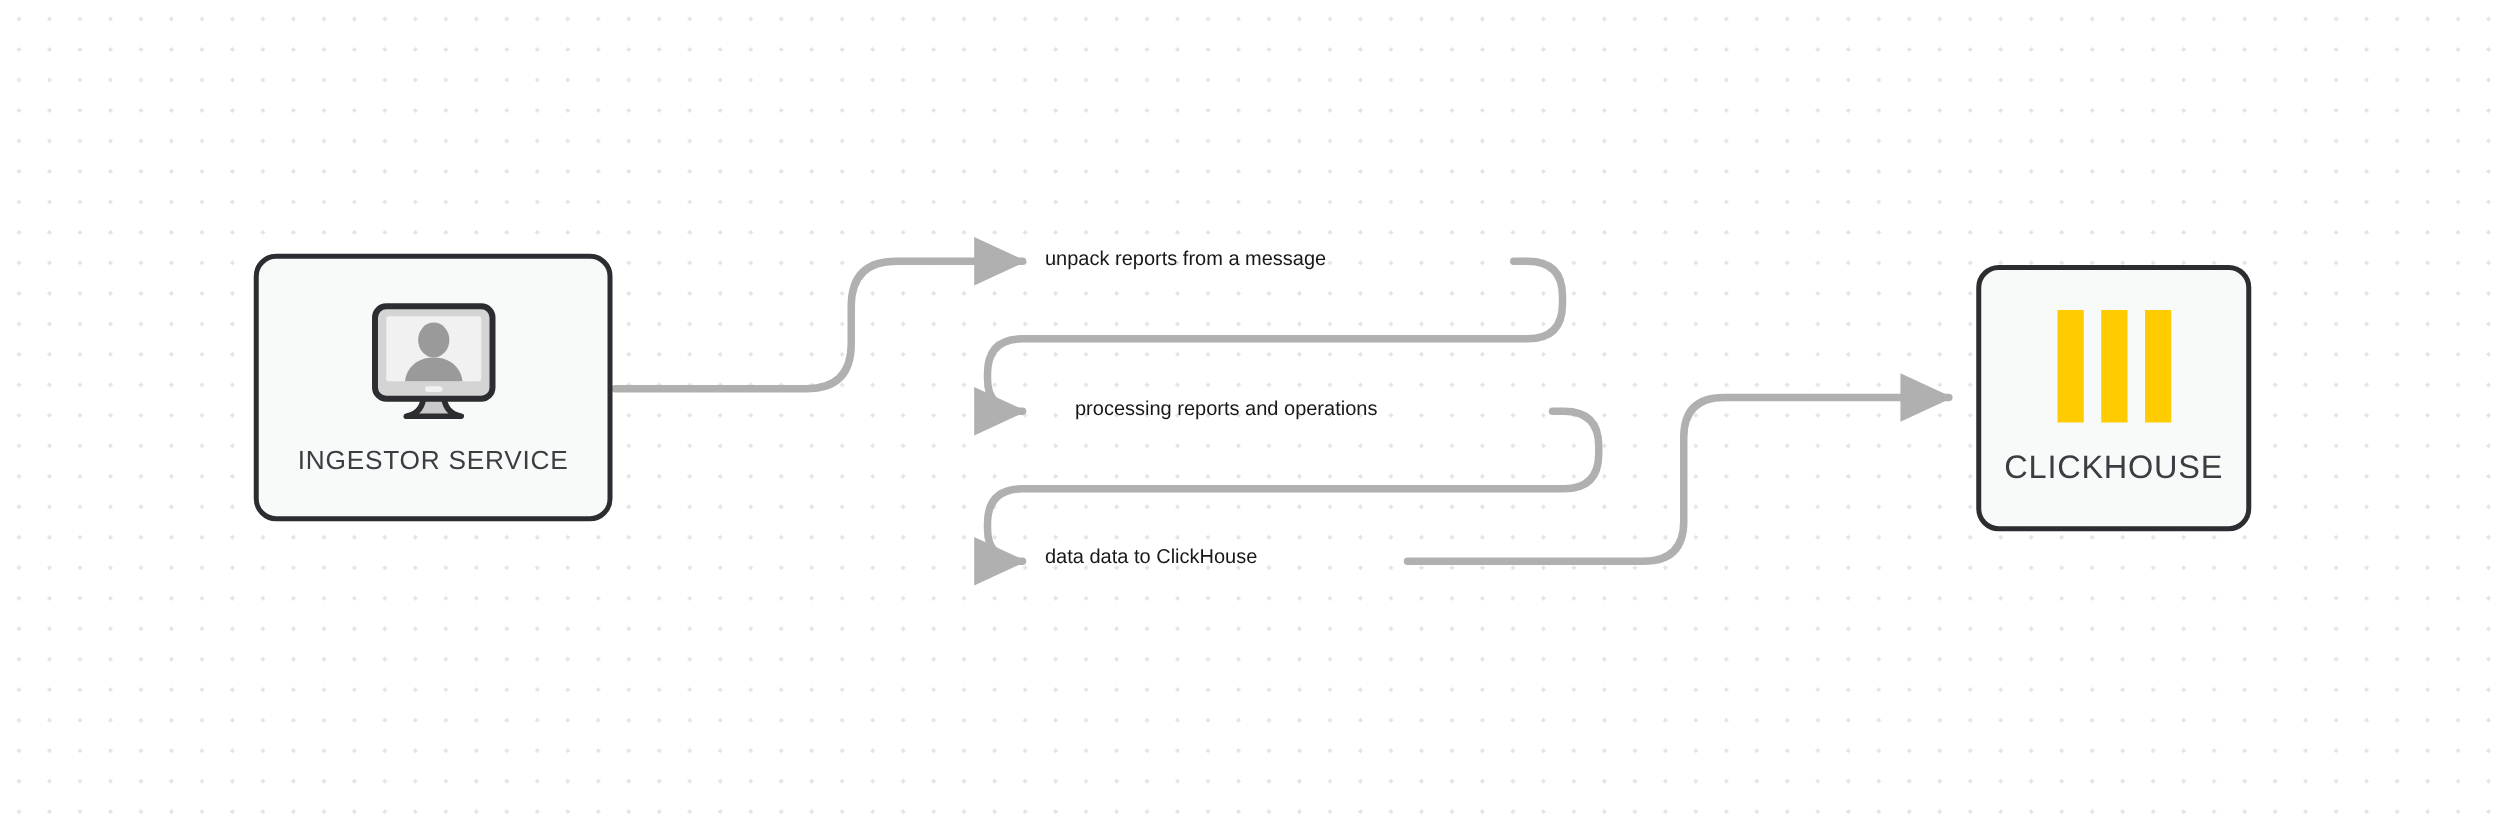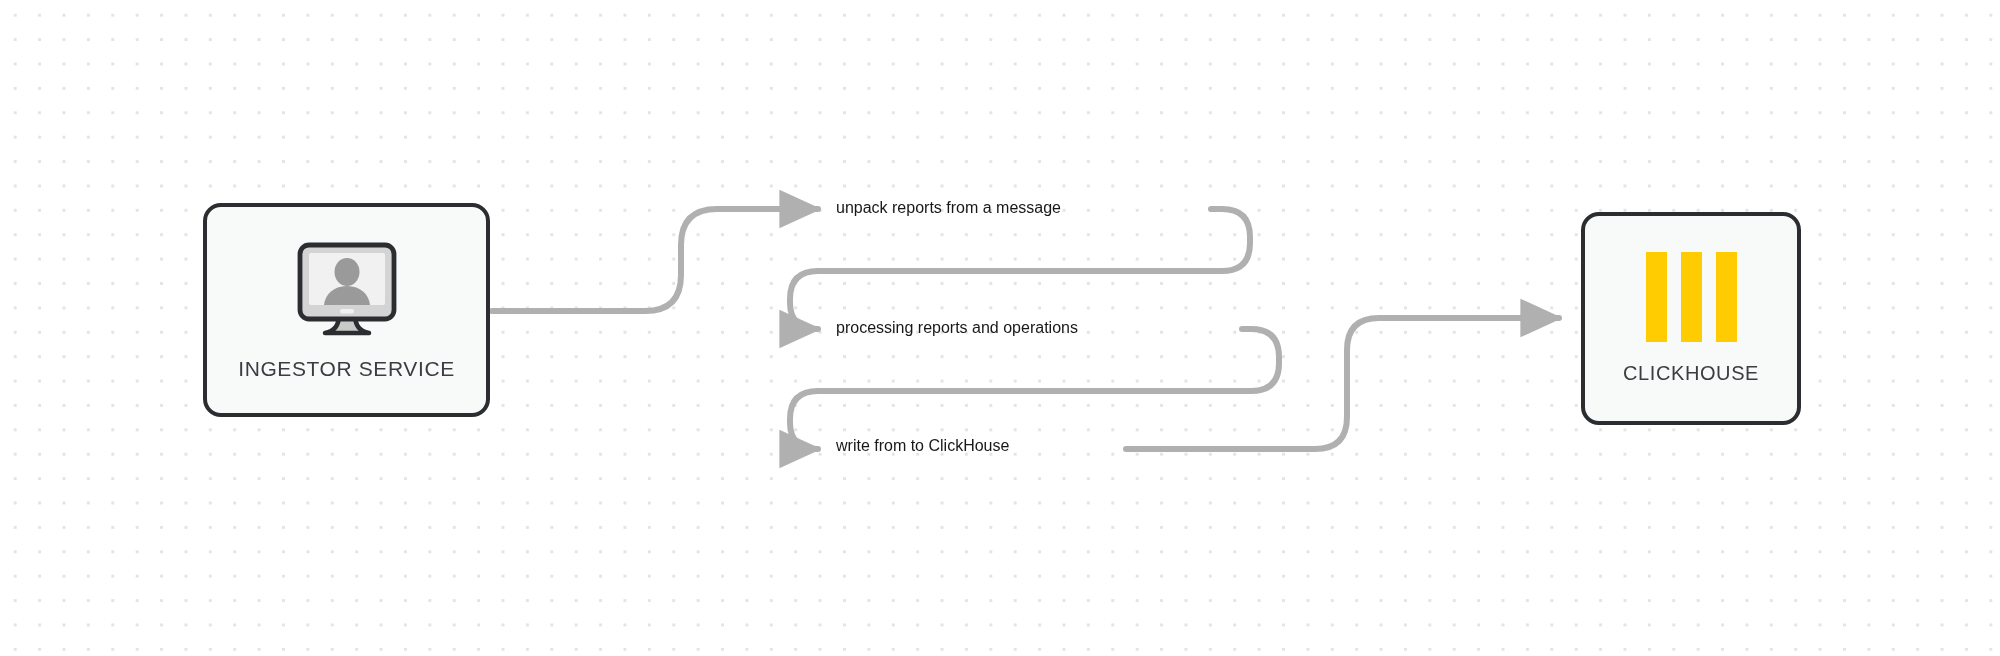--- a/index.html
+++ b/index.html
@@ -56,21 +56,21 @@
     margin-top: 18px;
   }
 
   #node-clickhouse {
     left: 1581px;
     top: 212px;
     width: 220px;
     height: 213px;
   }
   #node-clickhouse .node-label {
-    font-size: 20px;
+    font-size: 26px;
     margin-top: 20px;
   }
 
   
   .monitor-icon {
     position: relative;
     width: 106px;
     height: 100px;
   }
 
@@ -90,21 +90,21 @@
   
   .edge-label {
     position: absolute;
     font-size: 16px;
     color: #18181b;
     white-space: nowrap;
     line-height: 1;
     background: transparent;
   }
   #edge-label-1 { left: 836px; top: 200px; }
-  #edge-label-2 { left: 836px; top: 320px; }
+  #edge-label-2 { left: 860px; top: 320px; }
   #edge-label-3 { left: 836px; top: 438px; }
 </style>
 </head>
 <body>
 
 <div id="canvas">
 
   <svg id="wires" viewBox="0 0 2000 656" xmlns="http://www.w3.org/2000/svg">
     <defs>
       <marker id="arrow" viewBox="0 0 10 10" refX="9.2" refY="5" markerWidth="7" markerHeight="7" orient="auto-start-reverse">
@@ -147,15 +147,15 @@
       <div class="ch-bar"></div>
       <div class="ch-bar"></div>
     </div>
     <div class="node-label">CLICKHOUSE</div>
   </div>
 
   <div class="edge-label" id="edge-label-1">unpack reports from a message</div>
 
   <div class="edge-label" id="edge-label-2">processing reports and operations</div>
 
-  <div class="edge-label" id="edge-label-3">write from to ClickHouse</div>
+  <div class="edge-label" id="edge-label-3">data data to ClickHouse</div>
 
 </div>
 
 </body></html>

